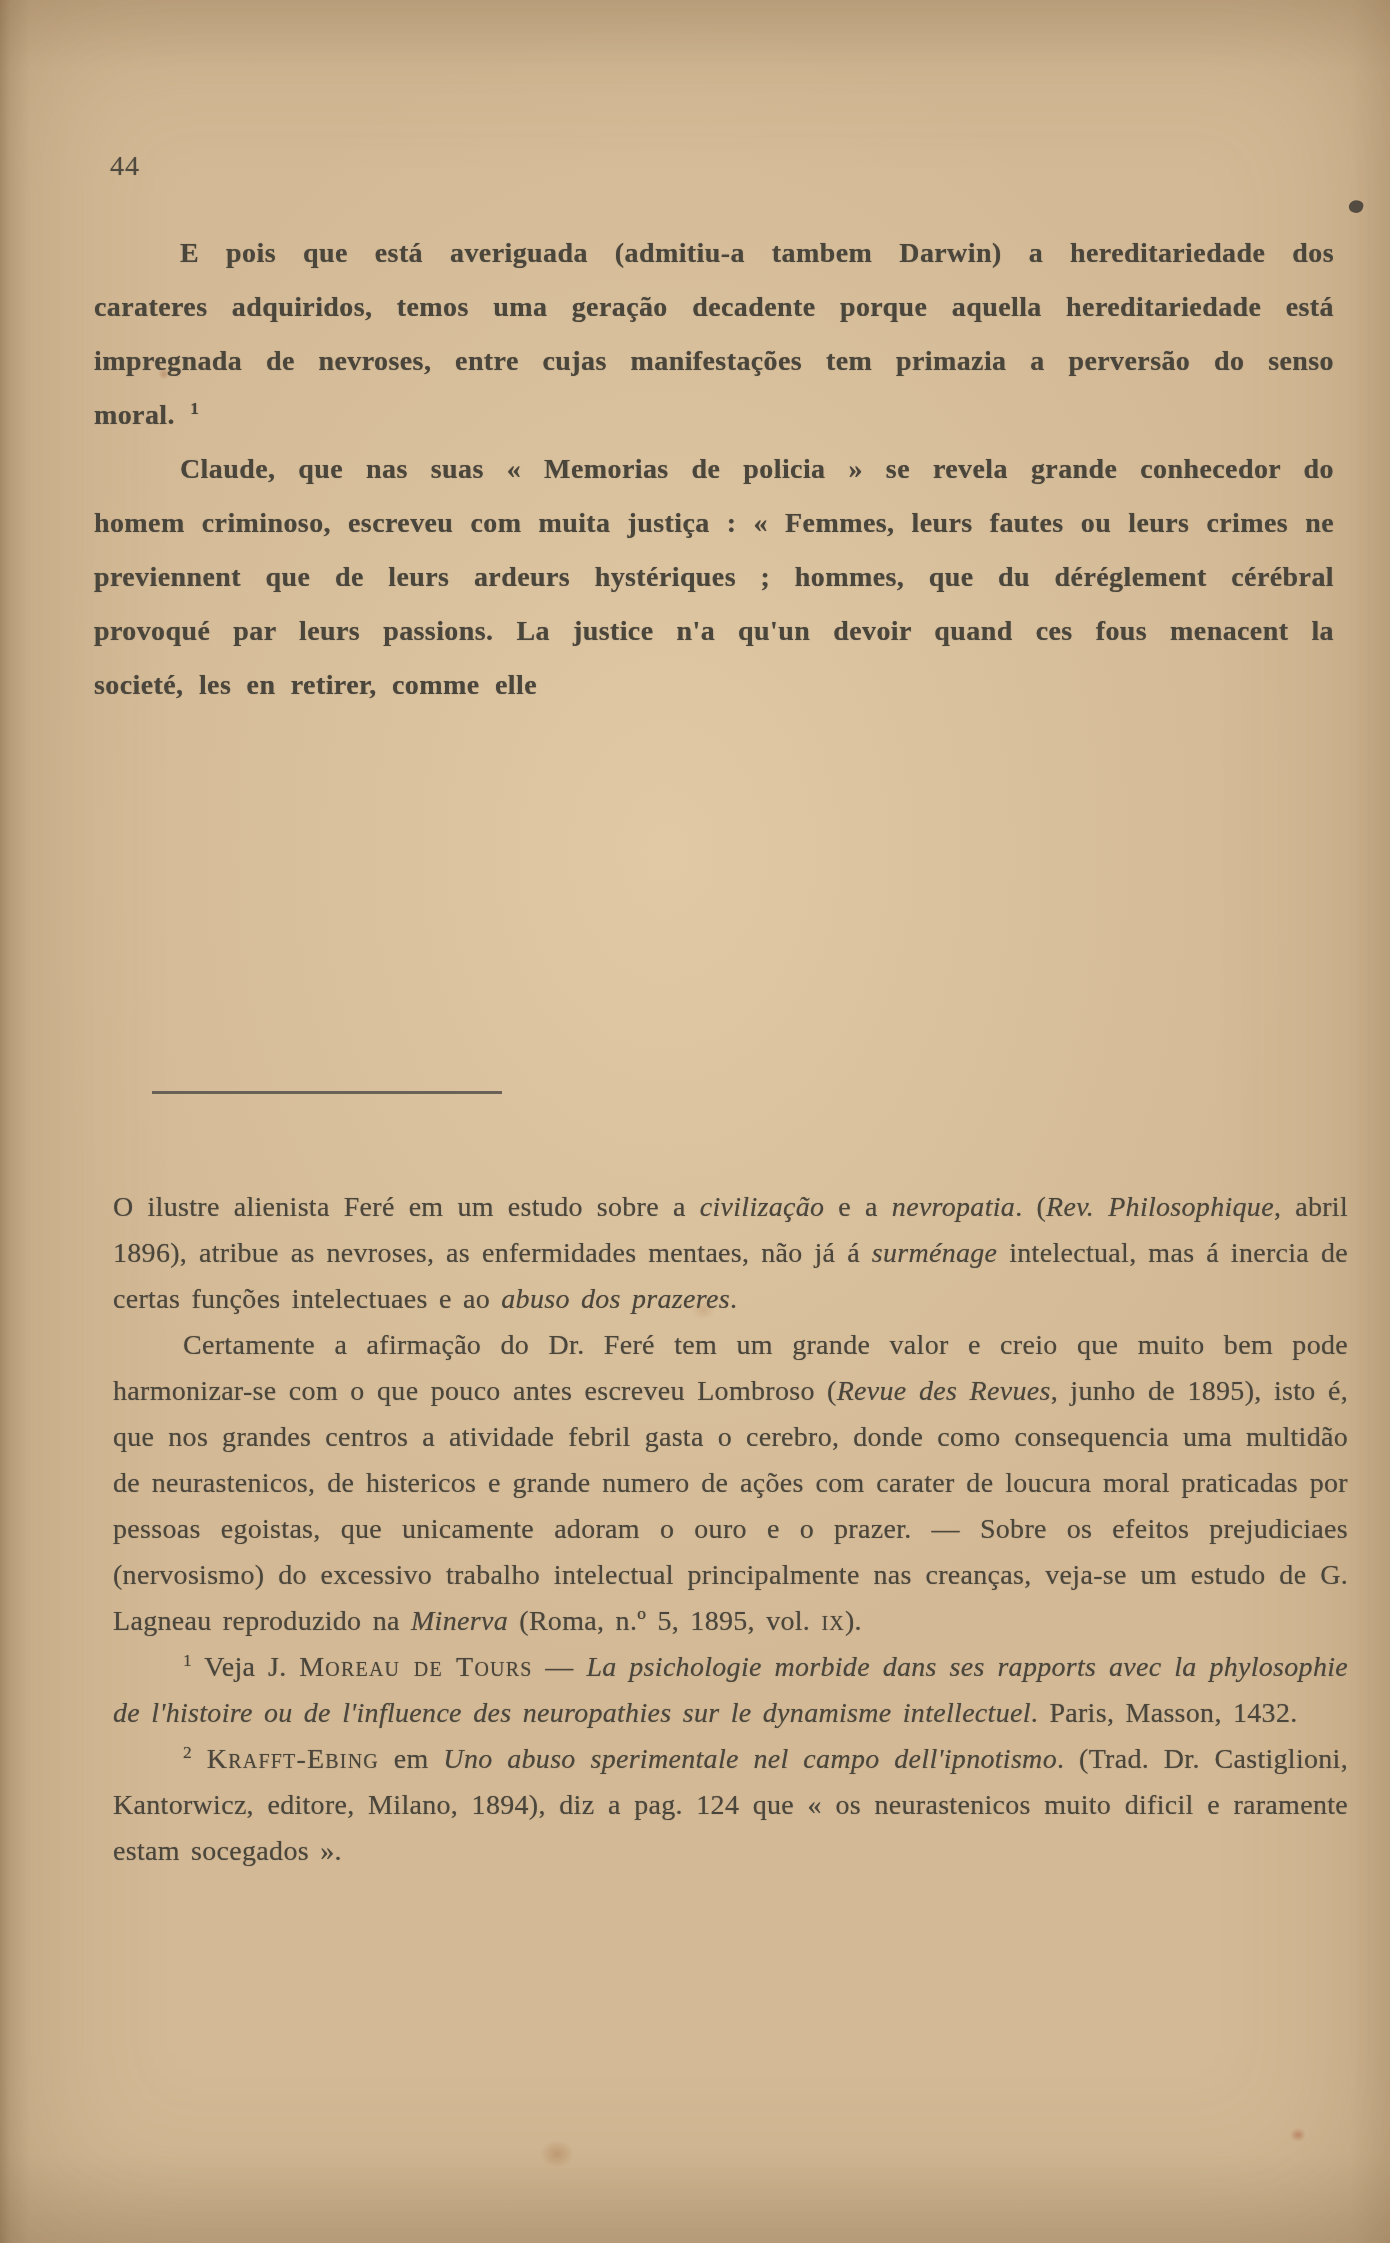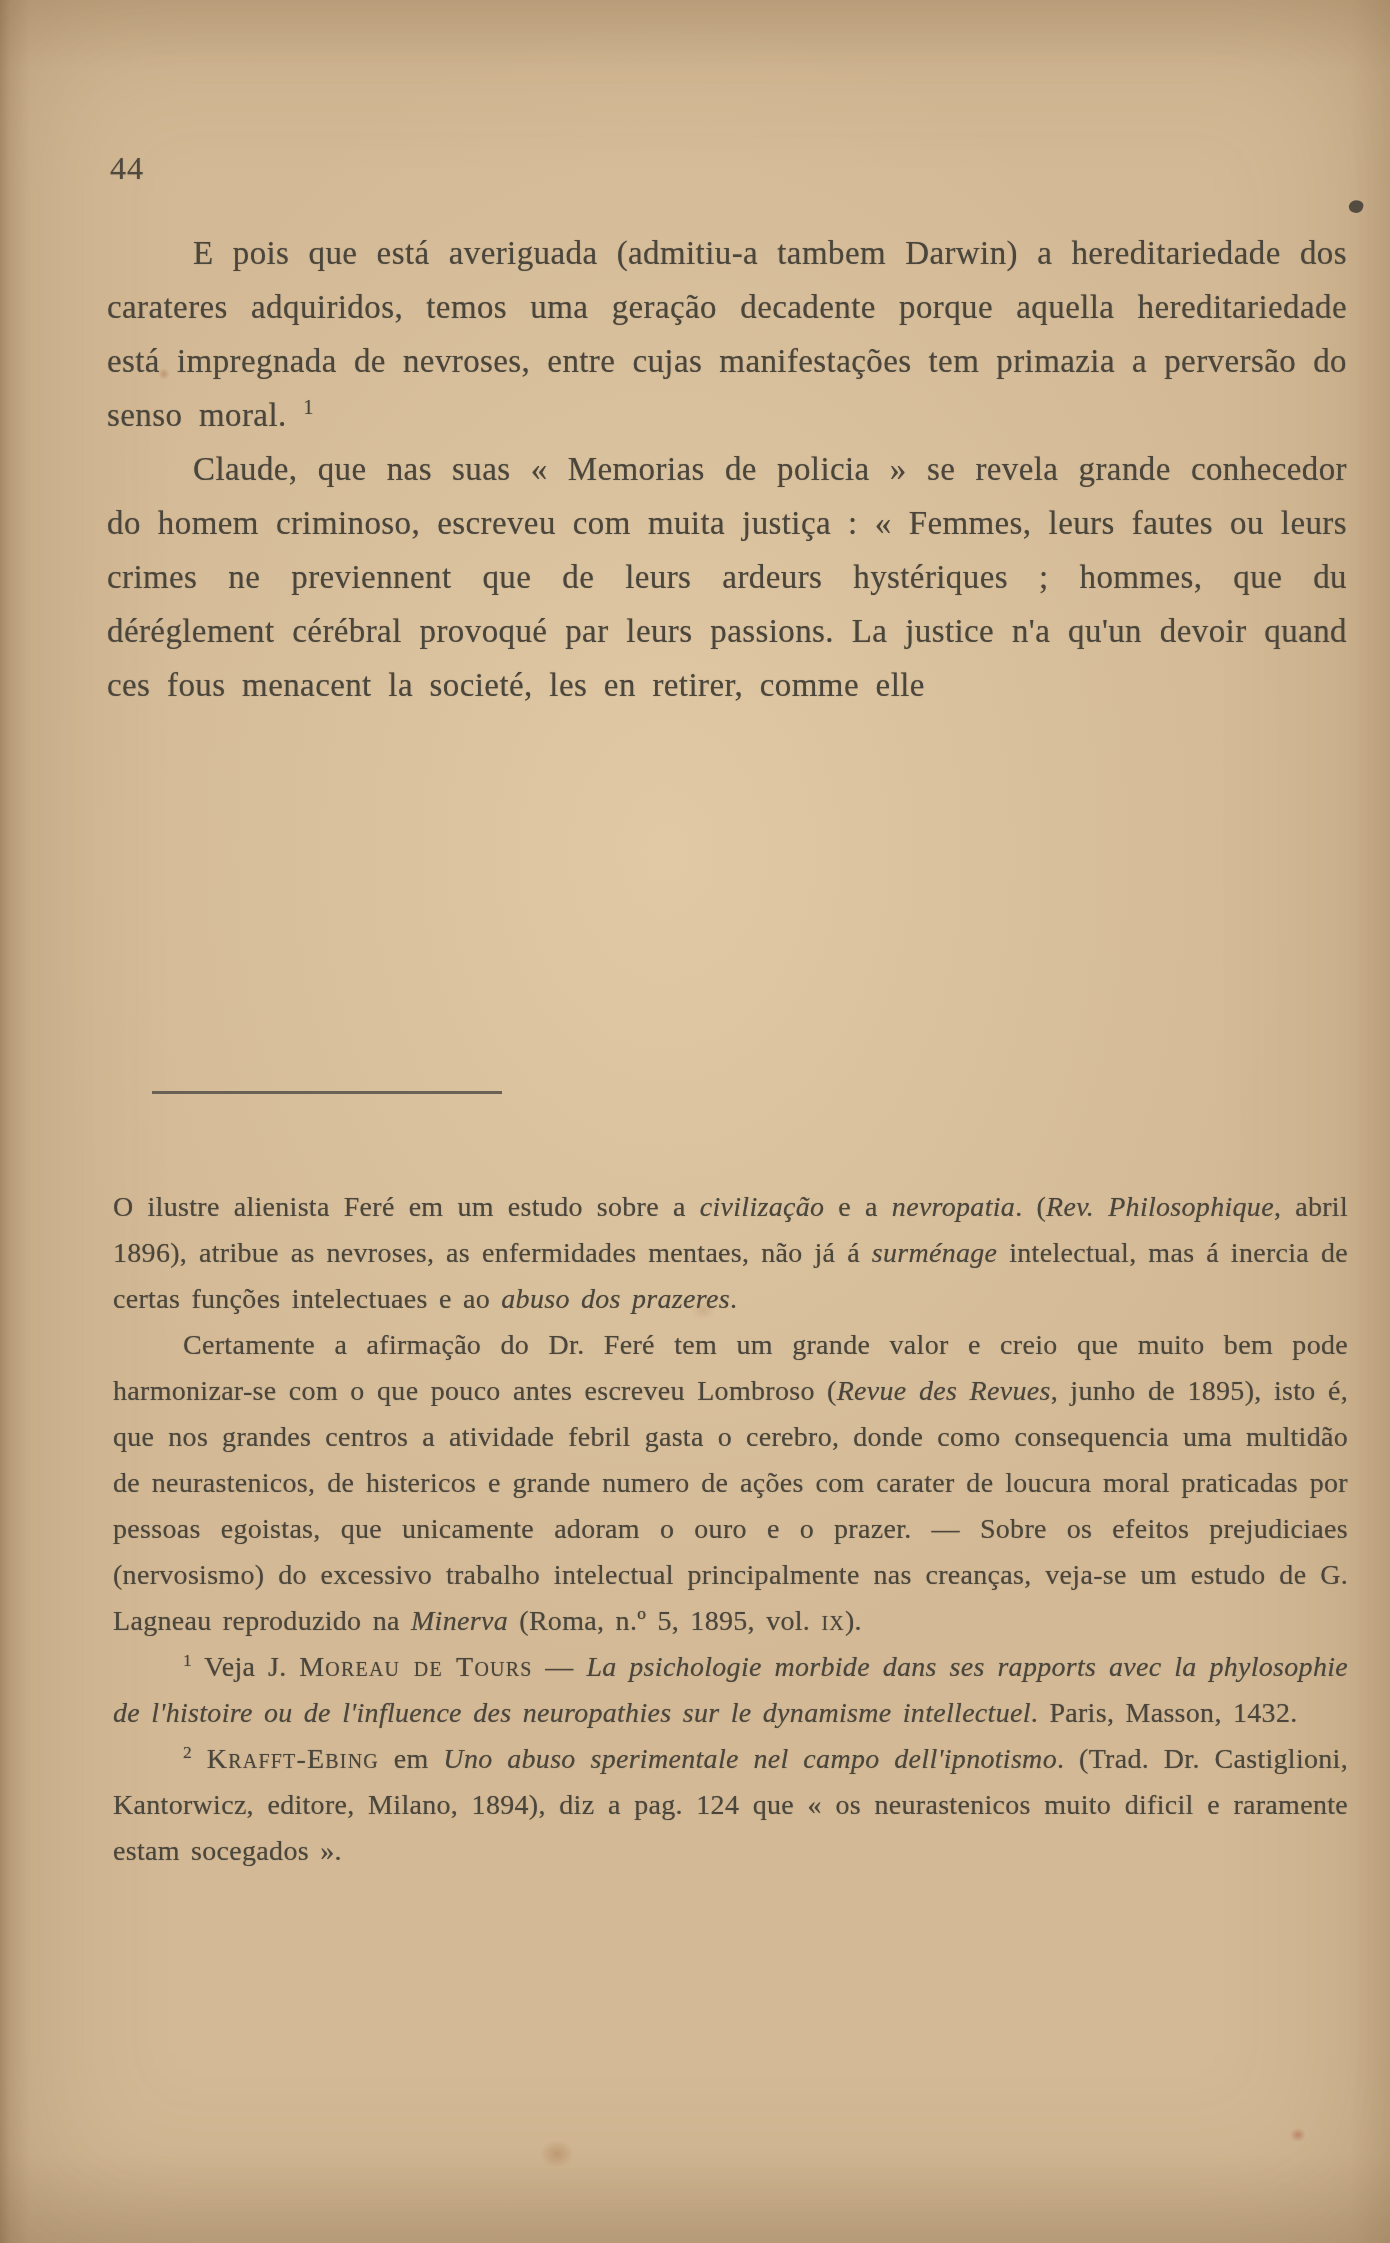--- a/index.html
+++ b/index.html
@@ -20,33 +20,33 @@
     color:#4b463c;
   }
   .ink { text-shadow: 0 0 1px rgba(72,66,55,0.55); }
 
   .page-header {
     position:absolute; top:150px; left:110px; right:48px;
     height:40px;
   }
   .page-number {
     position:absolute; left:0; top:0;
-    font-size:32px; letter-spacing:1px; color:#504a3e;
+    font-size:28px; letter-spacing:1px; color:#504a3e;
   }
   .running-title {
     position:absolute; left:50%; top:4px; transform:translateX(-50%);
     font-size:25px; letter-spacing:3.5px; white-space:nowrap;
     color:#565040;
   }
 
   .body-text {
-    position:absolute; top:226px; left:107px; width:1240px;
-    font-size:33px; line-height:54px;
+    position:absolute; top:226px; left:94px; width:1240px;
+    font-size:28px; line-height:54px;
     text-align:justify;
-    word-spacing:8px; letter-spacing:0.4px;
+    word-spacing:8px; letter-spacing:0.4px;font-weight:bold;
   }
   .body-text p { margin:0; }
   .body-text p.indent { text-indent:86px; }
 
   .footnote-rule {
     position:absolute; top:1091px; left:152px;
     width:350px; height:3px;
     background:#56514a;
     opacity:0.85;
   }

